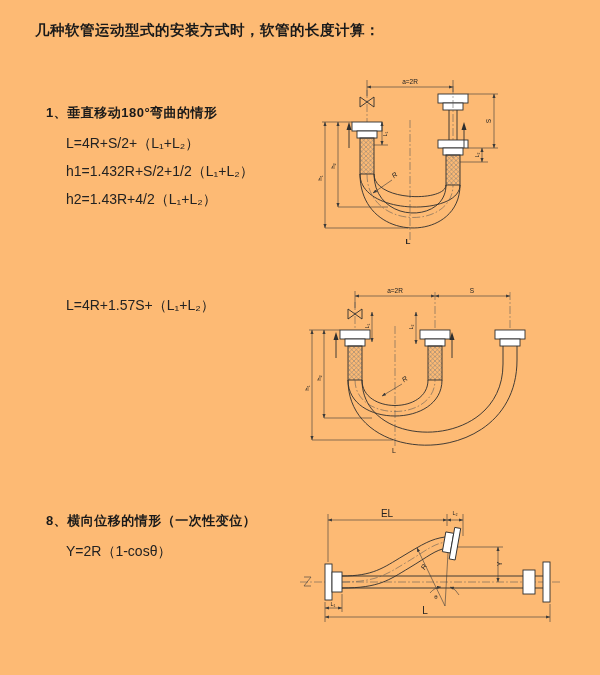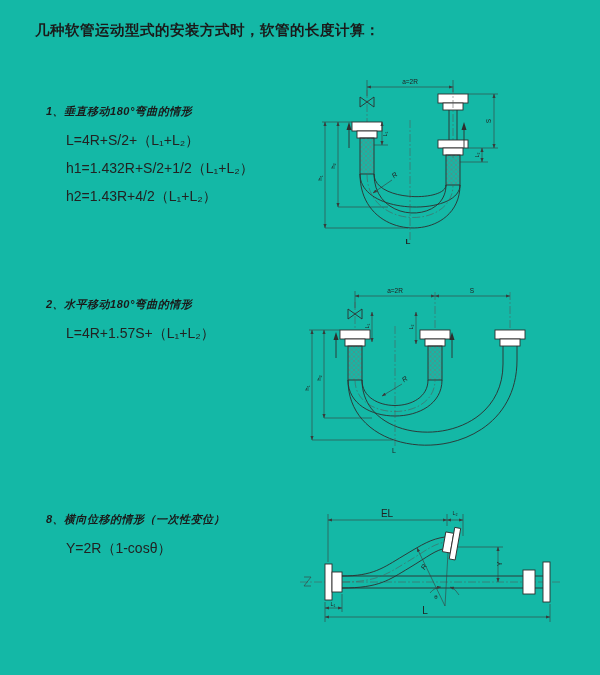--- a/index.html
+++ b/index.html
@@ -1,25 +1,25 @@
 <!DOCTYPE html>
 <html><head>
 <meta charset="utf-8">
 <style>
   html,body{margin:0;padding:0;background:#ffffff;}
   .page{
-    position:relative;width:600px;height:675px;background:#14b8a6;overflow:hidden;
+    position:relative;width:600px;height:675px;background:#fdba74;overflow:hidden;
     font-family:"Liberation Sans","DejaVu Sans",sans-serif;color:#1a1a1a;
   }
   .title{
     position:absolute;left:35px;top:21px;font-size:14.5px;font-weight:bold;
     letter-spacing:0.5px;white-space:nowrap;
   }
   .sec{position:absolute;left:46px;white-space:nowrap;}
-  .sec-heading{font-size:11px;font-weight:bold;margin-bottom:13px;letter-spacing:0.5px;font-style:italic;}
+  .sec-heading{font-size:13px;font-weight:bold;margin-bottom:13px;letter-spacing:0.5px;}
   .formula{font-size:14px;height:28px;padding-left:20px;color:#222;}
   .dia{position:absolute;}
   
   .dw{stroke:#2e2e2e;stroke-width:0.9;fill:none;}
   .pr{stroke:#2e2e2e;stroke-width:0.9;fill:#ffffff;}
   .hr{stroke:#2e2e2e;stroke-width:0.9;}
   .dim{stroke:#3a3a3a;stroke-width:0.6;fill:none;}
   .cl{stroke:#555;stroke-width:0.55;fill:none;stroke-dasharray:8 2.2 1.6 2.2;}
   .fa{fill:#2e2e2e;stroke:none;}
   .tl{fill:#222;font-family:"Liberation Sans","DejaVu Sans",sans-serif;}
@@ -43,21 +43,20 @@
   <div class="title">几种软管运动型式的安装方式时，软管的长度计算：</div>
 
   <div class="sec" style="top:104px">
     <div class="sec-heading">1、垂直移动180°弯曲的情形</div>
     <div class="formula">L=4R+S/2+（L₁+L₂）</div>
     <div class="formula">h1=1.432R+S/2+1/2（L₁+L₂）</div>
     <div class="formula">h2=1.43R+4/2（L₁+L₂）</div>
   </div>
 
   <div class="sec" style="top:297px">
-    <div class="sec-heading">2、水平移动180°弯曲的情形</div>
     <div class="formula">L=4R+1.57S+（L₁+L₂）</div>
   </div>
 
   <div class="sec" style="top:512px">
     <div class="sec-heading">8、横向位移的情形（一次性变位）</div>
     <div class="formula">Y=2R（1-cosθ）</div>
   </div>
 
   <svg class="dia" style="left:312px;top:66px" width="200" height="196" viewBox="0 0 200 196">
     <g>

